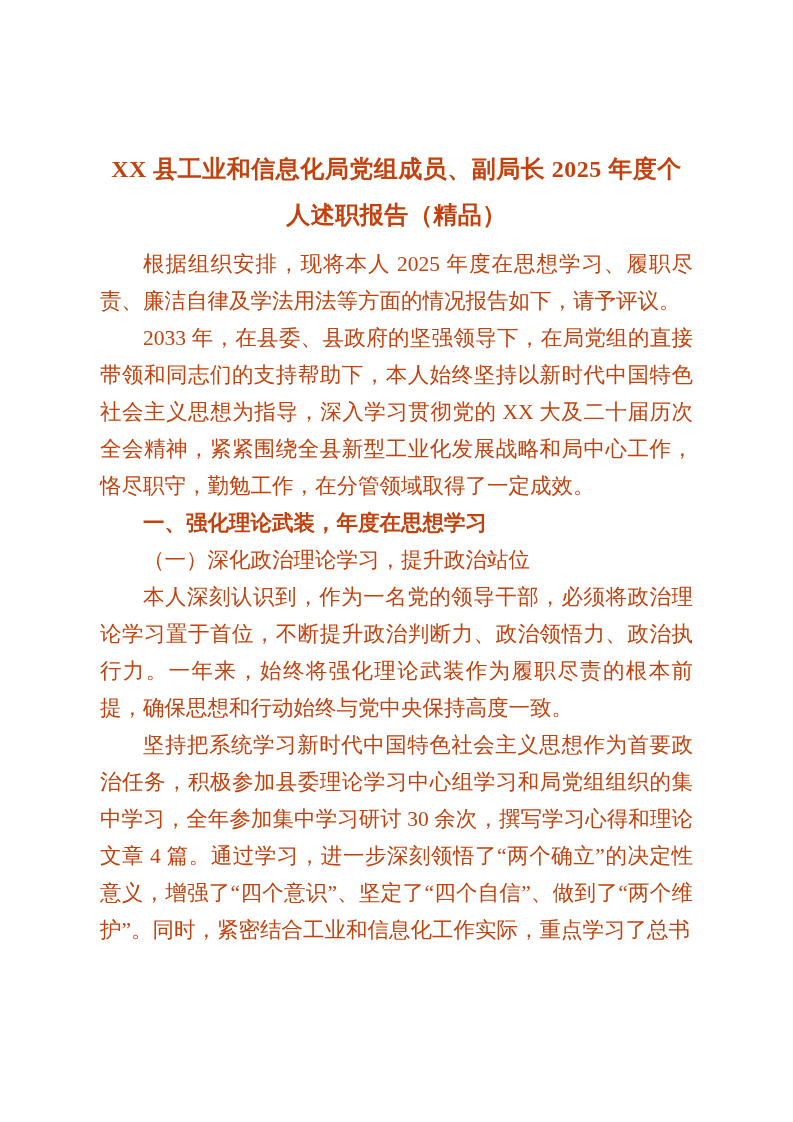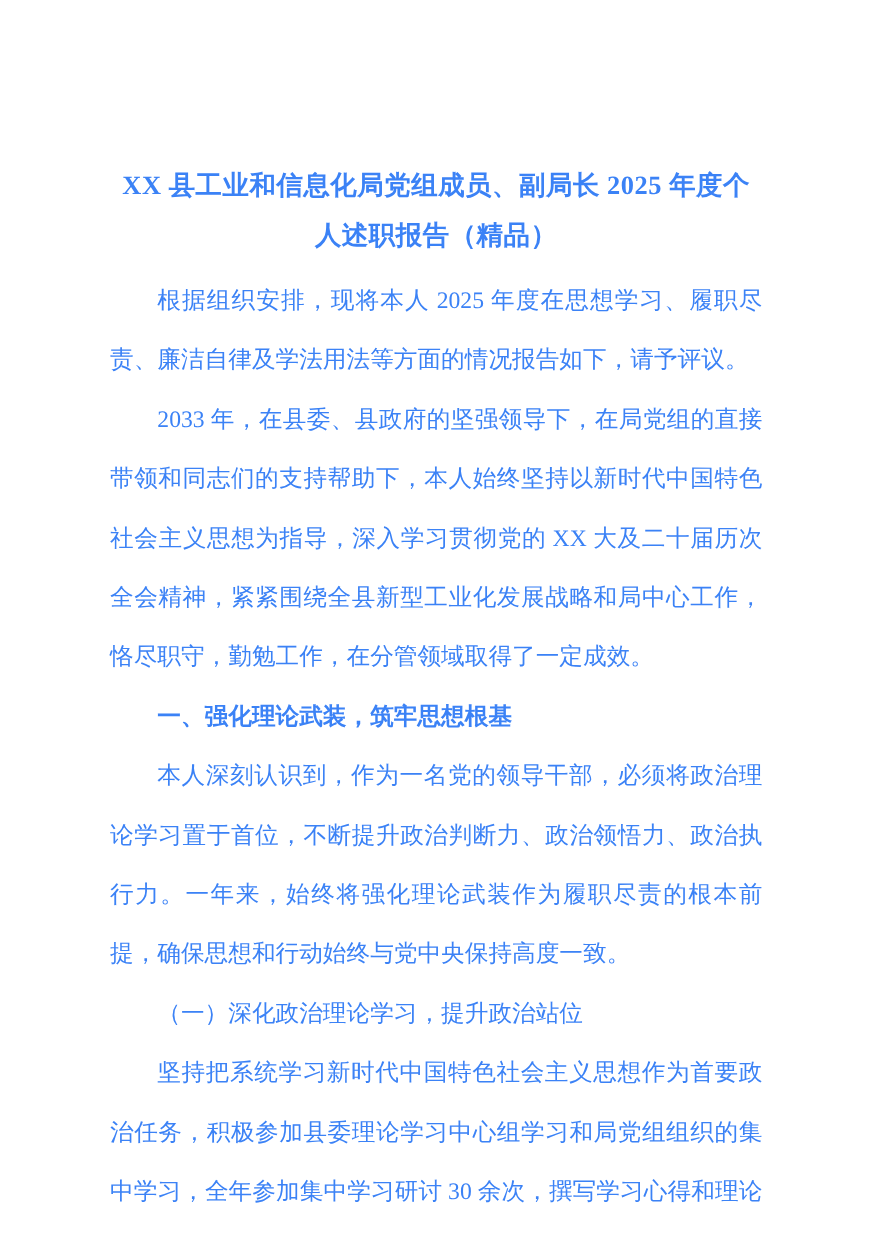--- a/index.html
+++ b/index.html
@@ -6,60 +6,60 @@
     margin: 0;
     padding: 0;
     background: #ffffff;
   }
   .page {
     position: relative;
     width: 793px;
     height: 1122px;
     background: #ffffff;
     overflow: hidden;
-    color: #3b82f6;
+    color: #c2410c;
     font-family: "Liberation Serif", serif;
     border-radius: 11px;
   }
   .content {
     position: absolute;
     left: 100px;
     top: 146px;
     width: 593px;
   }
   .doc-title {
     font-size: 24px;
     font-weight: bold;
     text-align: center;
     line-height: 46px;
     margin: 0 0 8px 0;
     letter-spacing: 0.5px;
   }
   .para {
     font-size: 21.5px;
-    line-height: 54px;
+    line-height: 37px;
     text-align: justify;
     text-indent: 2em;
     margin: 0;
   }
   .heading1 {
     font-weight: bold;
   }
   .heading2 {
     font-weight: normal;
   }
 </style>
 </head>
 <body>
 
 <div class="page">
   <div class="content">
     <h1 class="doc-title">XX 县工业和信息化局党组成员、副局长 2025 年度个人述职报告（精品）</h1>
     <div id="paragraphs">
         <p class="para body">根据组织安排，现将本人 2025 年度在思想学习、履职尽责、廉洁自律及学法用法等方面的情况报告如下，请予评议。</p>
         <p class="para body">2033 年，在县委、县政府的坚强领导下，在局党组的直接带领和同志们的支持帮助下，本人始终坚持以新时代中国特色社会主义思想为指导，深入学习贯彻党的 XX 大及二十届历次全会精神，紧紧围绕全县新型工业化发展战略和局中心工作，恪尽职守，勤勉工作，在分管领域取得了一定成效。</p>
-        <p class="para heading1">一、强化理论武装，筑牢思想根基</p>
+        <p class="para heading1">一、强化理论武装，年度在思想学习</p>
+        <p class="para heading2">（一）深化政治理论学习，提升政治站位</p>
         <p class="para body">本人深刻认识到，作为一名党的领导干部，必须将政治理论学习置于首位，不断提升政治判断力、政治领悟力、政治执行力。一年来，始终将强化理论武装作为履职尽责的根本前提，确保思想和行动始终与党中央保持高度一致。</p>
-        <p class="para heading2">（一）深化政治理论学习，提升政治站位</p>
         <p class="para body">坚持把系统学习新时代中国特色社会主义思想作为首要政治任务，积极参加县委理论学习中心组学习和局党组组织的集中学习，全年参加集中学习研讨 30 余次，撰写学习心得和理论文章 4 篇。通过学习，进一步深刻领悟了“两个确立”的决定性意义，增强了“四个意识”、坚定了“四个自信”、做到了“两个维护”。同时，紧密结合工业和信息化工作实际，重点学习了总书</p>
       </div>
   </div>
 </div>
 
 </body></html>

